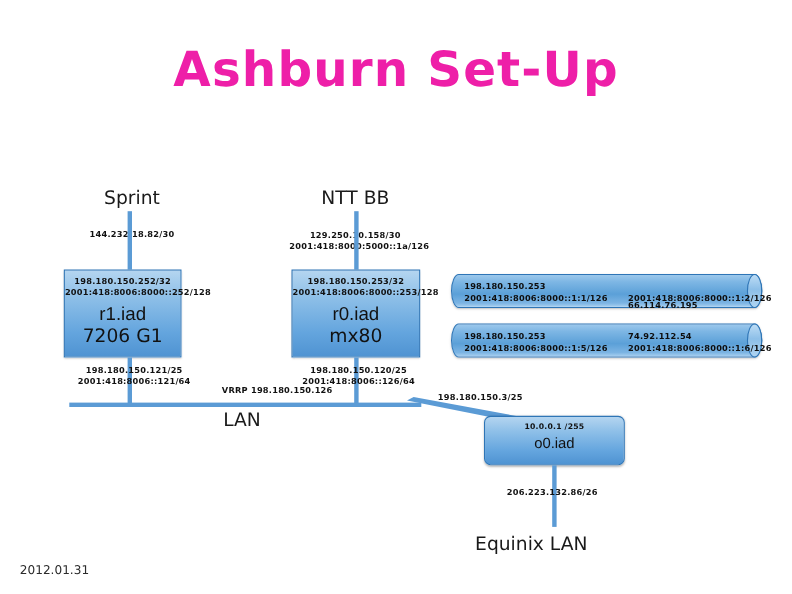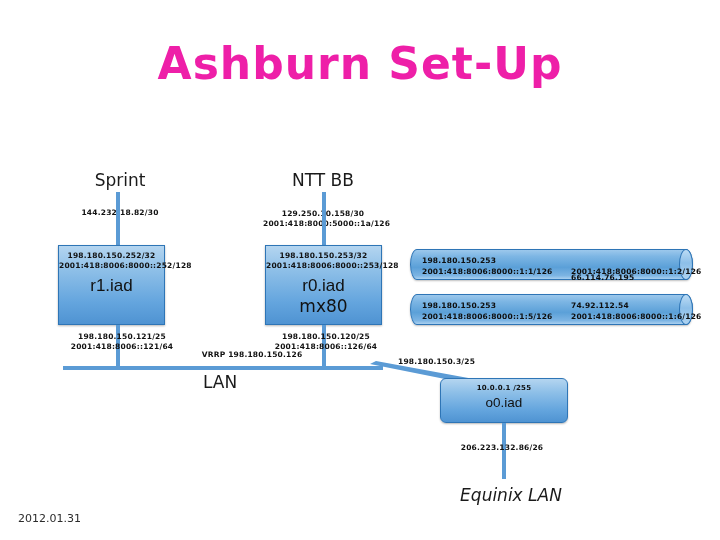--- a/index.html
+++ b/index.html
@@ -162,20 +162,21 @@
 
   <div class="big-label" style="left:263px; top:170px; width:120px;">NTT BB</div>
   <div class="addr" style="left:263px; top:209px; width:120px;">129.250.10.158/30</div>
   <div class="addr" style="left:263px; top:219px; width:120px;">2001:418:8000:5000::1a/126</div>
   <div class="vline" style="left:322px; top:192px; height:53px;"></div>
 
   <div class="devbox" style="left:58px; top:245px; width:107px; height:80px;">
     <div class="hdr">198.180.150.252/32</div>
     <div class="hdr" style="padding-top:0;">2001:418:8006:8000::252/128</div>
     <div class="name">r1.iad</div>
+    <div class="model">7206 G1</div>
   </div>
   <div class="vline" style="left:116px; top:325px; height:42px;"></div>
   <div class="addr" style="left:58px; top:332px; width:128px;">198.180.150.121/25</div>
   <div class="addr" style="left:58px; top:342px; width:128px;">2001:418:8006::121/64</div>
 
   <div class="devbox" style="left:265px; top:245px; width:117px; height:80px;">
     <div class="hdr">198.180.150.253/32</div>
     <div class="hdr" style="padding-top:0;">2001:418:8006:8000::253/128</div>
     <div class="name">r0.iad</div>
     <div class="model">mx80</div>
@@ -209,17 +210,17 @@
   </svg>
   <div class="addr" style="left:398px; top:357px; width:110px; text-align:left;">198.180.150.3/25</div>
 
   <div class="devbox small" style="left:440px; top:378px; width:128px; height:45px;">
     <div class="hdr">10.0.0.1 /255</div>
     <div class="name">o0.iad</div>
   </div>
   <div class="vline" style="left:502px; top:423px; height:56px;"></div>
   <div class="addr" style="left:442px; top:443px; width:120px;">206.223.132.86/26</div>
 
-  <div class="big-label" style="left:436px; top:485px; width:150px;font-style:italic;">Equinix LAN</div>
+  <div class="big-label" style="left:408px; top:485px; width:150px;">Equinix LAN</div>
 
   <div class="datestamp">2012.01.31</div>
 
 </div>
 
 </body></html>

